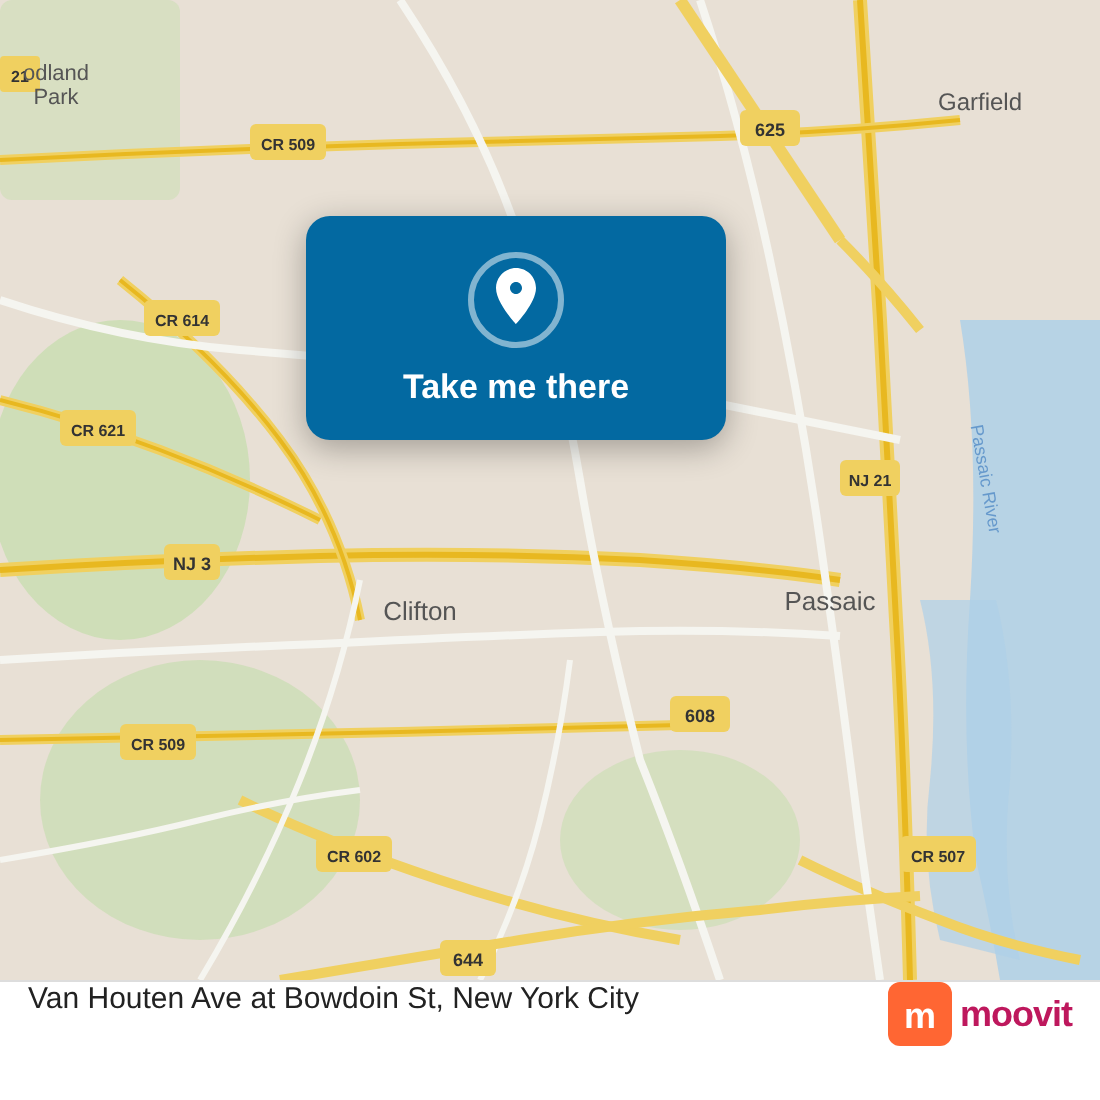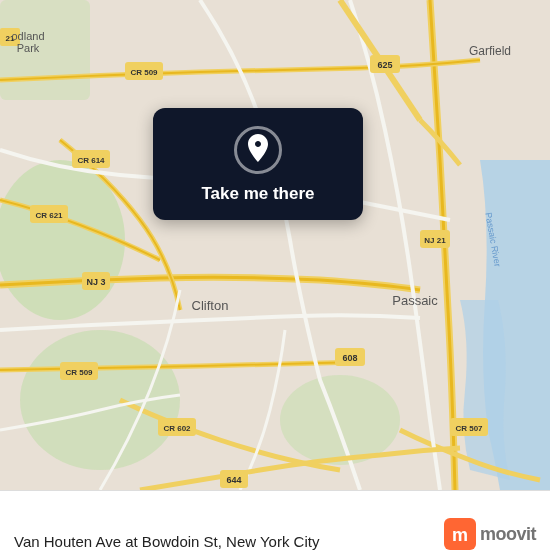--- a/index.html
+++ b/index.html
@@ -36,21 +36,21 @@
       top: 0;
       left: 0;
     }
 
     
     #popup-card {
       position: absolute;
       top: 108px;
       left: 153px;
       width: 210px;
-      background: #0f172a;
+      background: #0369a1;
       border-radius: 12px;
       padding: 18px 20px 16px;
       display: flex;
       flex-direction: column;
       align-items: center;
       box-shadow: 0 4px 16px rgba(0,0,0,0.3);
       cursor: pointer;
     }
 
     #popup-icon-wrapper {
@@ -70,21 +70,21 @@
       font-weight: 600;
       white-space: nowrap;
     }
 
     
     #bottom-bar {
       width: 100%;
       height: 60px;
       background: #fff;
       display: flex;
-      align-items: flex-end;
+      align-items: flex-start;
       padding: 0 14px;
       border-top: 1px solid #ddd;
       position: absolute;
       bottom: 0;
       left: 0;
     }
 
     #attribution {
       font-size: 10px;
       color: #555;
@@ -109,21 +109,21 @@
     }
 
     #moovit-icon {
       width: 32px;
       height: 32px;
     }
 
     #moovit-wordmark {
       font-size: 18px;
       font-weight: bold;
-      color: #737373;
+      color: #be185d;
       letter-spacing: -0.5px;
     }
   </style>
 </head>
 <body>
 
 <div id="app">
 
   <div id="map-container">
     <svg id="map-svg" viewBox="0 0 550 490" xmlns="http://www.w3.org/2000/svg">

